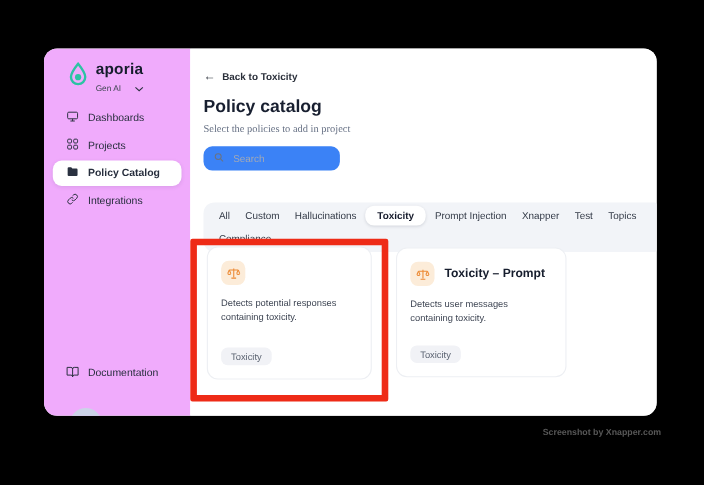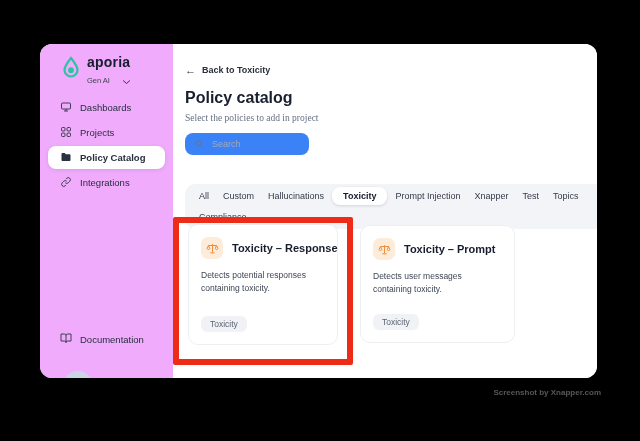--- a/index.html
+++ b/index.html
@@ -182,21 +182,20 @@
                 <line x1="8" y1="20" x2="16" y2="20"></line>
               <line x1="4.5" y1="6.5" x2="19.5" y2="6.5"></line>
               <path d="M4.5 6.5 L2 12"></path>
                 <path d="M4.5 6.5 L7 12"></path>
                 <path d="M2 12a2.6 2.6 0 0 0 5 0"></path>
               <path d="M19.5 6.5 L17 12"></path>
                 <path d="M19.5 6.5 L22 12"></path>
                 <path d="M17 12a2.6 2.6 0 0 0 5 0"></path>
             </svg>
           </span>
-          <span class="card-title">Toxicity – Response</span>
         </div>
         <div class="card-desc">Detects potential responses containing toxicity.</div>
         <span class="card-tag">Toxicity</span>
       </div>
 
       <div class="card card2">
         <div class="card-head">
           <span class="card-icon">
             <svg width="13" height="13" viewBox="0 0 24 24" fill="none" stroke="#ec8a35" stroke-width="1.8">
               <line x1="12" y1="4" x2="12" y2="19"></line>

